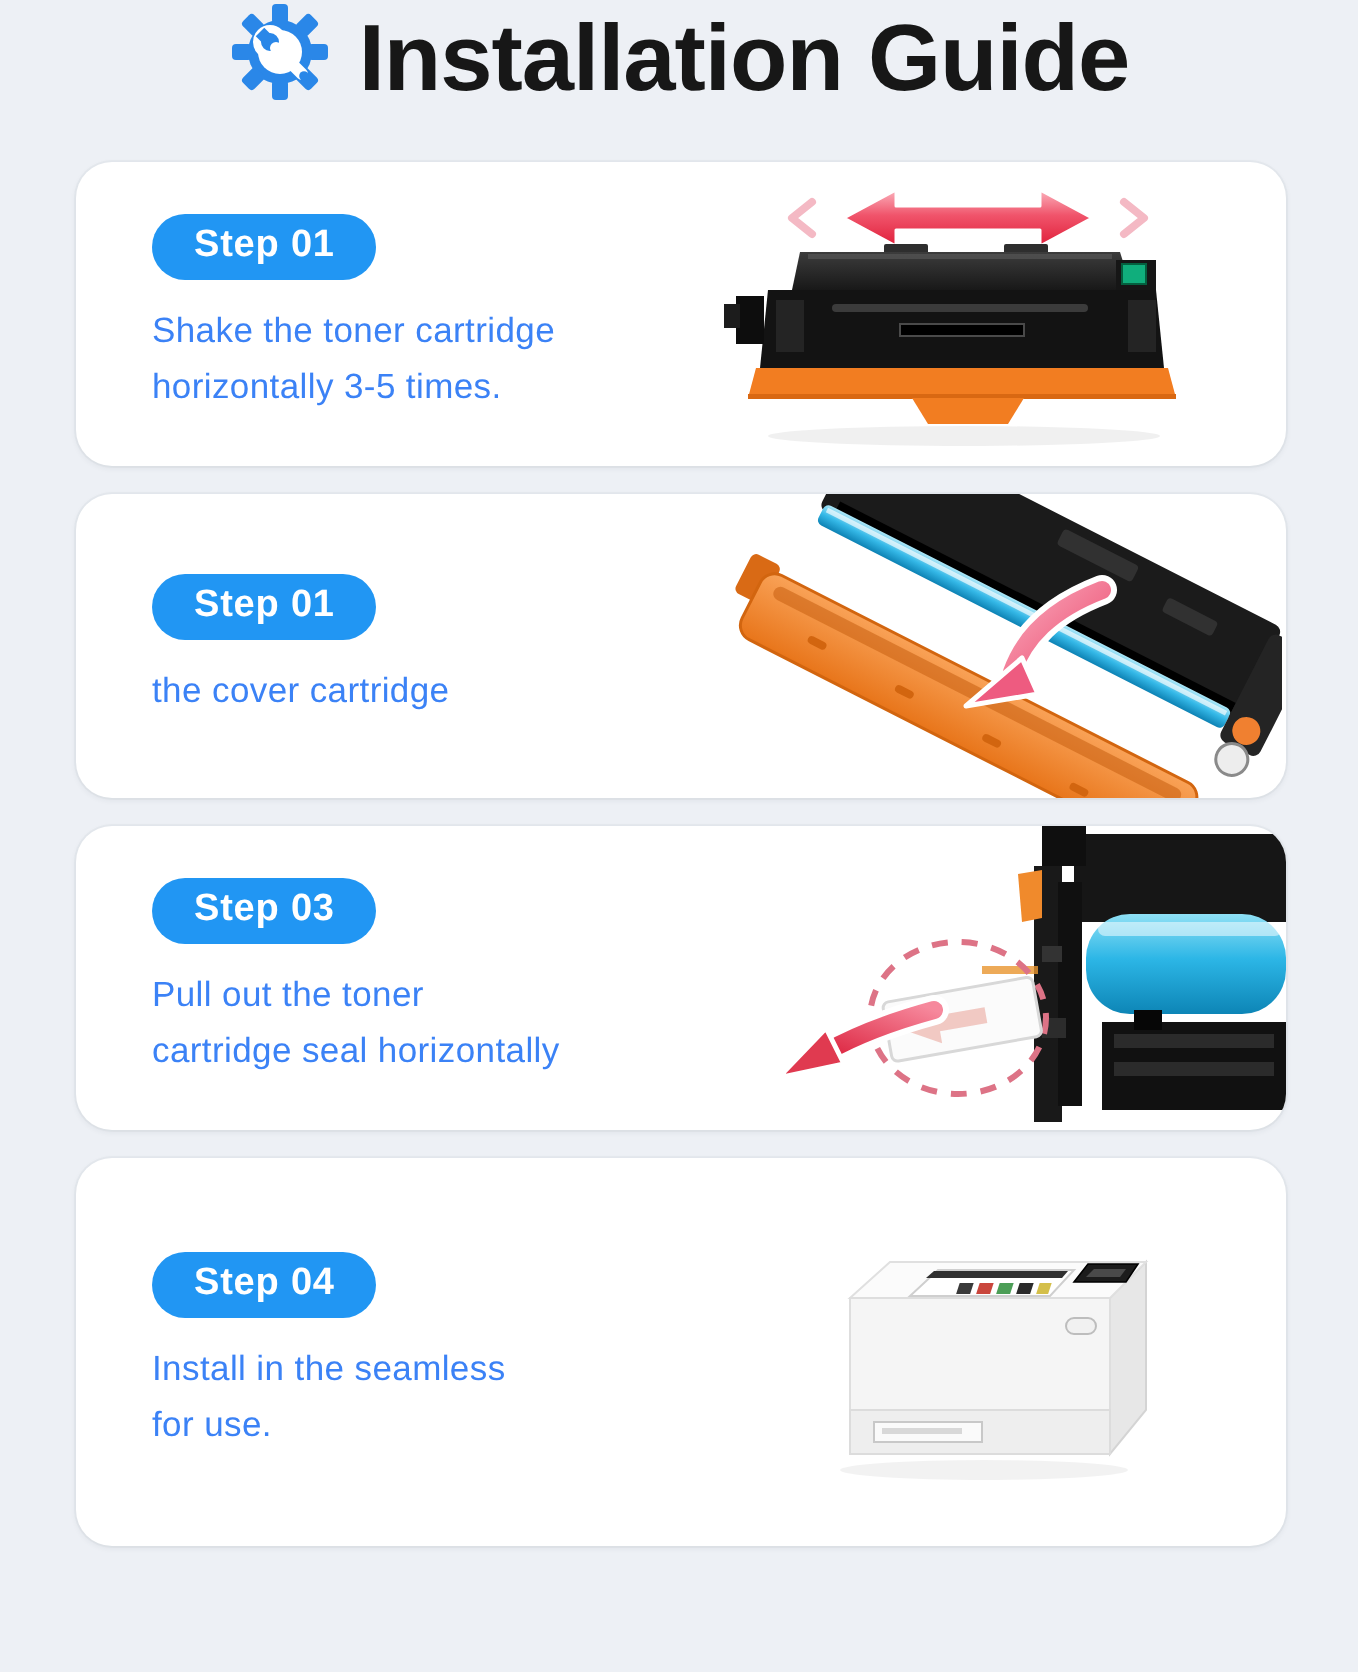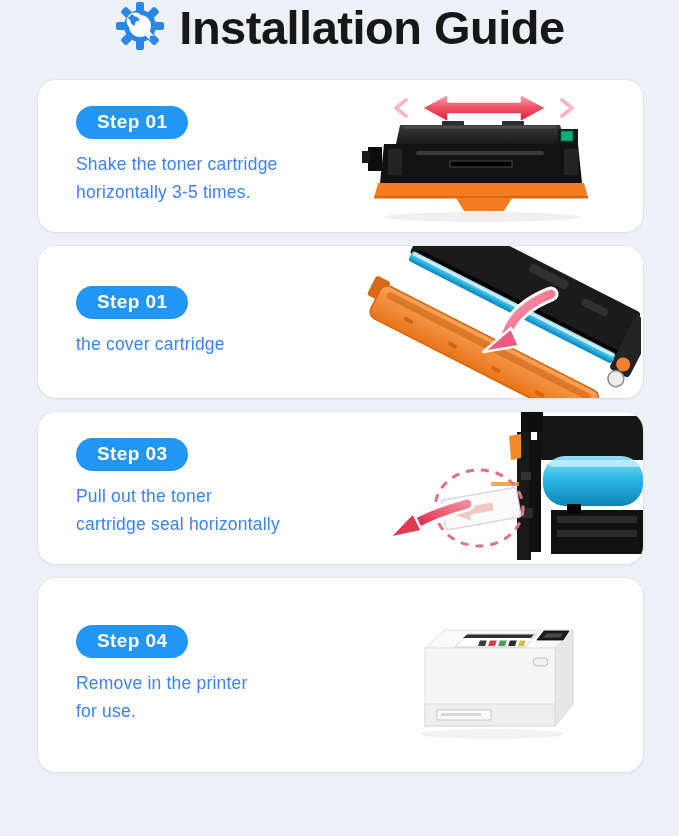--- a/index.html
+++ b/index.html
@@ -236,21 +236,21 @@
             <polygon points="18,126 42,101 51,119" fill="#e03a50" stroke="#ffffff" stroke-width="2.5" stroke-linejoin="round"></polygon>
           </g>
         </svg>
       </div>
     </div>
 
     <div class="card tall">
       <div class="card-text">
         <span class="step-badge">Step 04</span>
         <div class="step-desc">
-          <div>Remove in the printer</div>
+          <div>Install in the seamless</div>
           <div>for use.</div>
         </div>
       </div>
       <div class="illo illo-4">
         <svg width="190" height="150" viewBox="0 0 190 150">
           <ellipse cx="95" cy="134" rx="72" ry="5" fill="#000000" opacity="0.05"></ellipse>
 
           <polygon points="158,48 176,30 176,104 158,126" fill="#e7e7e7" stroke="#d4d4d4" stroke-width="1"></polygon>
 
           <polygon points="28,48 158,48 176,30 48,30" fill="#fbfbfb" stroke="#e0e0e0" stroke-width="1"></polygon>

